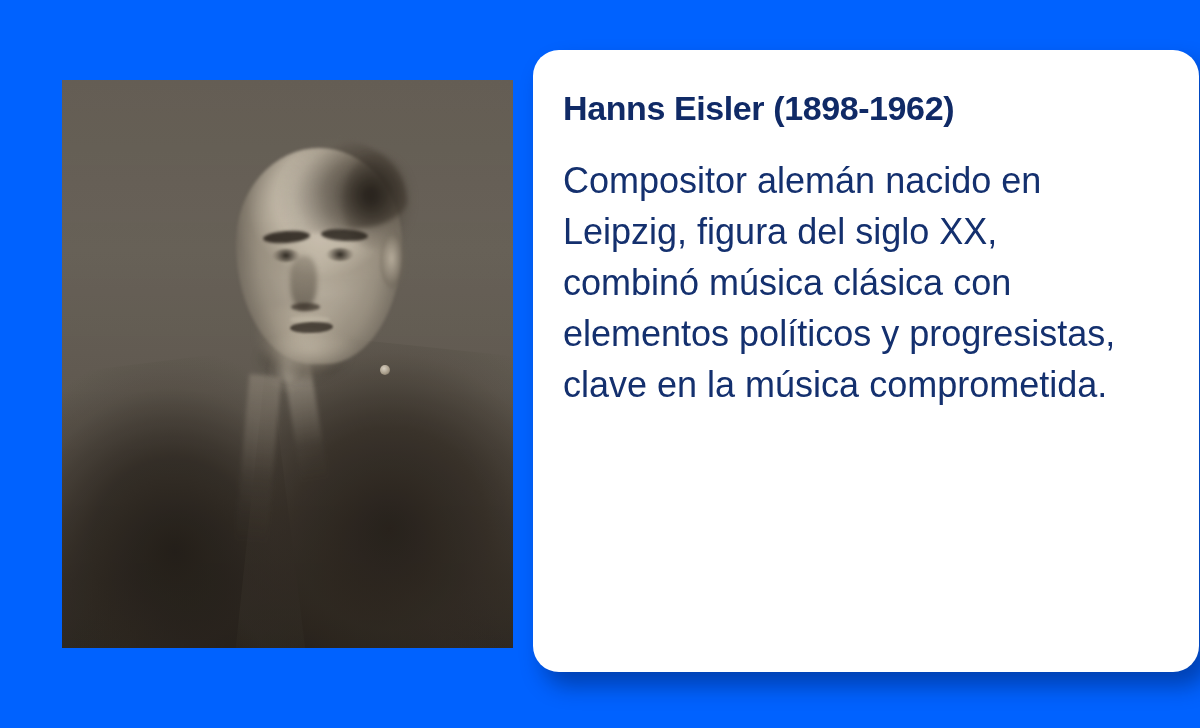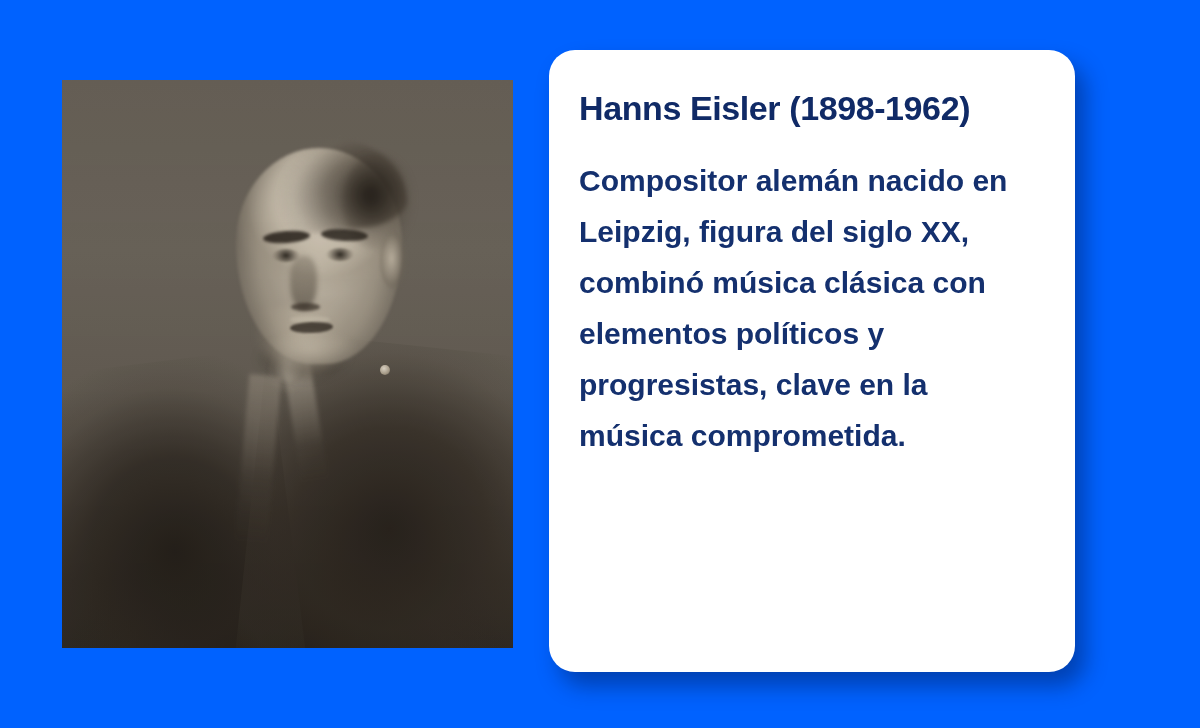--- a/index.html
+++ b/index.html
@@ -283,45 +283,44 @@
     background: linear-gradient(180deg, rgba(120,100,74,0.14), rgba(90,74,54,0.18));
     mix-blend-mode: multiply;
     pointer-events: none;
   }
 
   
   .card {
     position: absolute;
     left: 533px;
     top: 50px;
-    width: 526px;
+    width: 666px;
     height: 622px;
     background: #ffffff;
     border-radius: 26px;
     box-sizing: border-box;
     padding: 38px 46px 40px 30px;
     box-shadow: 10px 14px 22px rgba(0, 20, 70, 0.42);
-    margin-left: 16px;
   }
 
   .card-title {
     margin: 0 0 26px 0;
     font-family: "Liberation Sans", sans-serif;
     font-size: 34px;
     font-weight: bold;
     line-height: 1.2;
     letter-spacing: -0.4px;
     color: #102a66;
   }
 
   .card-paragraph {
     margin: 0;
     font-family: "Liberation Sans", sans-serif;
-    font-size: 30px;
-    font-weight: bold;
+    font-size: 36px;
+    font-weight: normal;
     line-height: 51px;
     color: #14306e;
     max-width: 570px;
   }
   .card-paragraph + .card-paragraph {
     margin-top: 51px;
   }
 </style>
 </head>
 <body>

